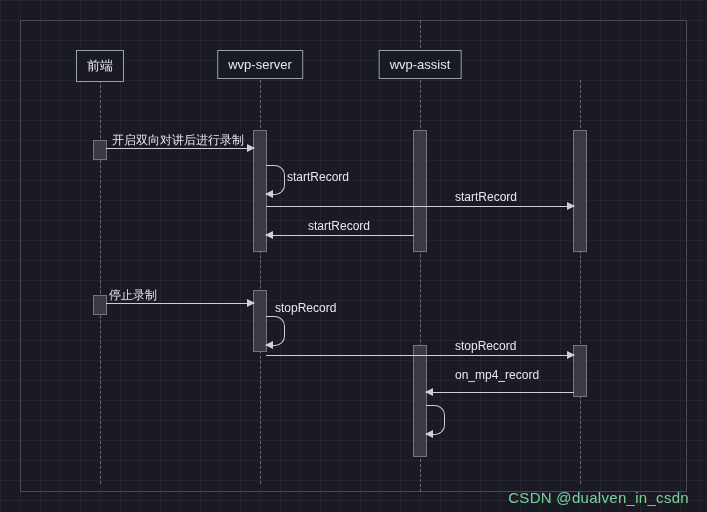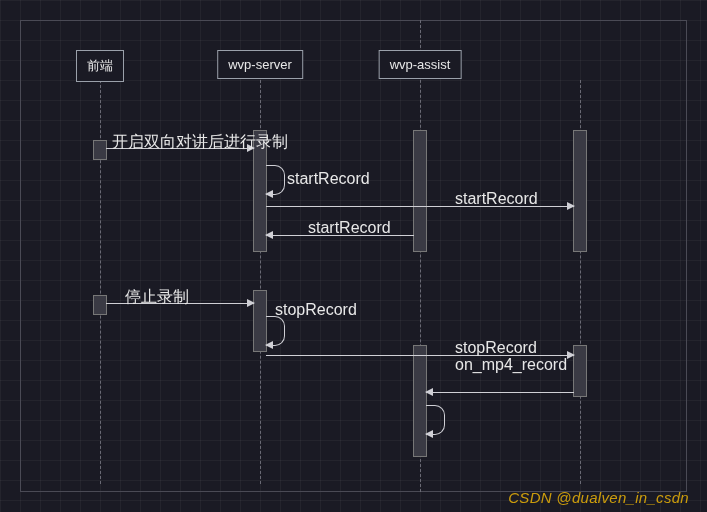--- a/index.html
+++ b/index.html
@@ -97,32 +97,31 @@
     content: "";
     position: absolute;
     left: -1px;
     bottom: -4px;
     border-right: 8px solid #cfcfd5;
     border-top: 4px solid transparent;
     border-bottom: 4px solid transparent;
   }
   .msglabel {
     position: absolute;
-    font-size: 16px;
+    font-size: 12px;
     color: #e8e8e8;
     background: transparent;
     white-space: nowrap;
   }
   .watermark {
     position: absolute;
     right: 18px;
     bottom: 6px;
-    color: #eab308;
+    color: #86efac;
     font-size: 15px;
-    font-style: italic;
     letter-spacing: 0.3px;
     opacity: 0.85;
   }
 </style>
 </head>
 <body>
 
 <div class="grid"></div>
 <div class="frame"></div>
 
@@ -153,28 +152,28 @@
   <div class="selfcall" style="left:266px; top:165px; width:18px; height:28px"></div>
   <div class="msglabel" style="left:287px; top:170px">startRecord</div>
 
   <div class="arrow" style="left:266px; top:206px; width:308px"></div>
   <div class="msglabel" style="left:455px; top:190px">startRecord</div>
 
   <div class="arrow rev" style="left:266px; top:235px; width:148px"></div>
   <div class="msglabel" style="left:308px; top:219px">startRecord</div>
 
   <div class="arrow" style="left:106px; top:303px; width:148px"></div>
-  <div class="msglabel" style="left:125px; top:287px">停止录制</div>
+  <div class="msglabel" style="left:109px; top:287px">停止录制</div>
 
   <div class="selfcall" style="left:266px; top:316px; width:18px; height:28px"></div>
   <div class="msglabel" style="left:275px; top:301px">stopRecord</div>
 
   <div class="arrow" style="left:266px; top:355px; width:308px"></div>
   <div class="msglabel" style="left:455px; top:339px">stopRecord</div>
 
   <div class="arrow rev" style="left:426px; top:392px; width:148px"></div>
-  <div class="msglabel" style="left:455px; top:356px">on_mp4_record</div>
+  <div class="msglabel" style="left:455px; top:368px">on_mp4_record</div>
 
   <div class="selfcall" style="left:426px; top:405px; width:18px; height:28px"></div>
 
 </div>
 
 <div class="watermark">CSDN @dualven_in_csdn</div>
 
 </body></html>

